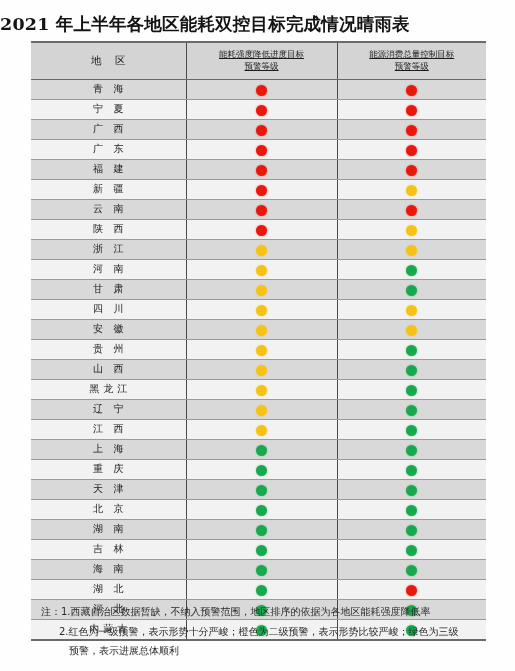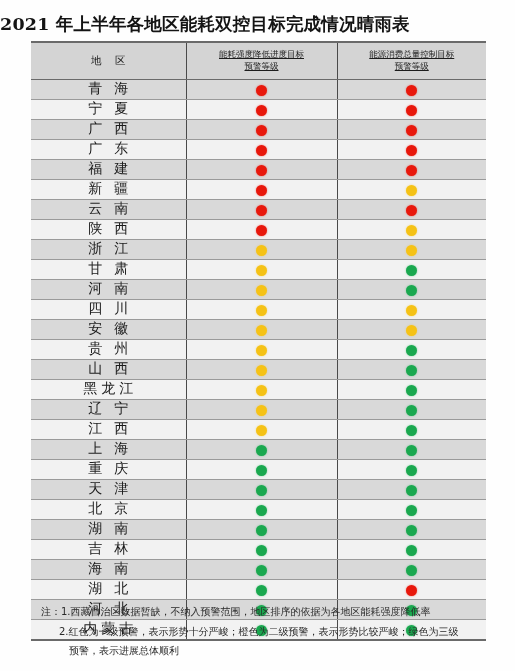--- a/index.html
+++ b/index.html
@@ -61,25 +61,25 @@
     padding:0;
     border-bottom:1px solid #9a9a9a;
     text-align:center;
     vertical-align:middle;
   }
   tbody tr:nth-child(odd) td{background:#d9d9d9;}
   tbody tr:nth-child(even) td{background:#f2f2f2;}
   tbody tr:last-child td{border-bottom:none;}
 
   td.region-cell{
-    font-size:14px;
+    font-size:10px;
     color:#1b1b1b;
     letter-spacing:4px;
     text-indent:4px;
-    font-family:Liberation Sans, sans-serif;
+    font-family:Liberation Serif, serif;
   }
   td.metric-cell{border-left:1.5px solid #4a4a4a;}
 
   .dot{
     display:inline-block;
     width:11px;height:11px;
     border-radius:50%;
     vertical-align:middle;
   }
   .dot.red{background:#e8180c;box-shadow:0 0 2px rgba(232,24,12,.55);}
@@ -163,26 +163,26 @@
             <td class="region-cell">陕  西</td>
             <td class="metric-cell"><span class="dot red"></span></td>
             <td class="metric-cell"><span class="dot orange"></span></td>
           </tr>
           <tr>
             <td class="region-cell">浙  江</td>
             <td class="metric-cell"><span class="dot orange"></span></td>
             <td class="metric-cell"><span class="dot orange"></span></td>
           </tr>
           <tr>
+            <td class="region-cell">河  南</td>
+            <td class="metric-cell"><span class="dot orange"></span></td>
+            <td class="metric-cell"><span class="dot green"></span></td>
+          </tr>
+          <tr>
             <td class="region-cell">甘  肃</td>
-            <td class="metric-cell"><span class="dot orange"></span></td>
-            <td class="metric-cell"><span class="dot green"></span></td>
-          </tr>
-          <tr>
-            <td class="region-cell">河  南</td>
             <td class="metric-cell"><span class="dot orange"></span></td>
             <td class="metric-cell"><span class="dot green"></span></td>
           </tr>
           <tr>
             <td class="region-cell">四  川</td>
             <td class="metric-cell"><span class="dot orange"></span></td>
             <td class="metric-cell"><span class="dot orange"></span></td>
           </tr>
           <tr>
             <td class="region-cell">安  徽</td>

